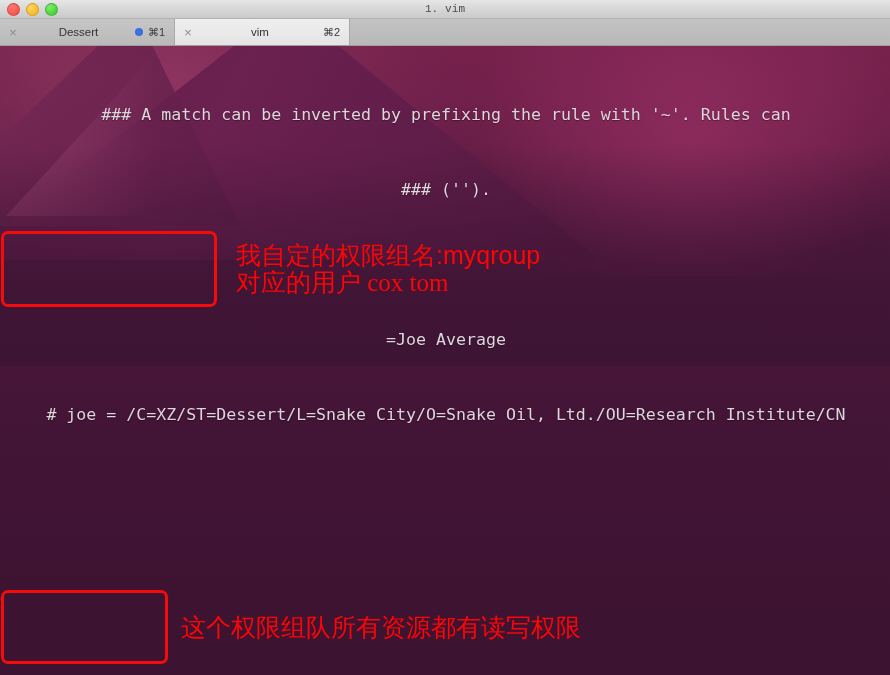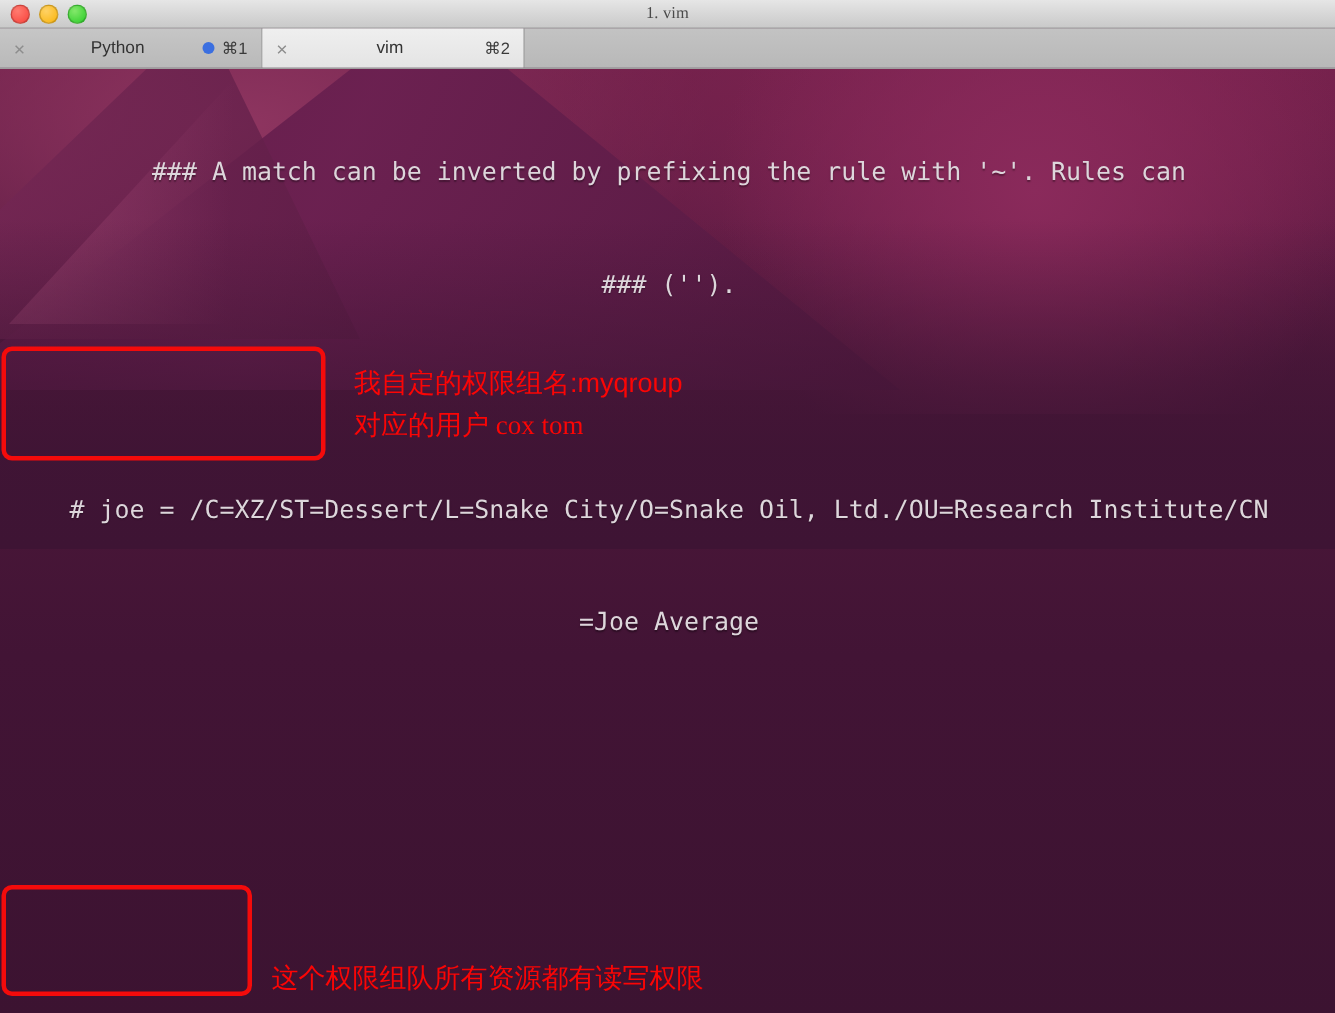--- a/index.html
+++ b/index.html
@@ -17,21 +17,21 @@
     border-bottom:1px solid #b3b3b3;
     display:flex;align-items:center;
   }
   .lights{display:flex;gap:6px;padding-left:7px;}
   .light{width:11px;height:11px;border-radius:50%;border:0.5px solid rgba(0,0,0,.18);}
   .light.red{background:radial-gradient(circle at 35% 30%,#ff7b70,#f8433c);}
   .light.yellow{background:radial-gradient(circle at 35% 30%,#ffd266,#f9b40c);}
   .light.green{background:radial-gradient(circle at 35% 30%,#84e86b,#2bcd28);}
   .win-title{
     position:absolute;left:0;right:0;text-align:center;
-    font-family:Liberation Serif, serif;font-size:11px;color:#4a4a4a;
+    font-family:Liberation Mono, monospace;font-size:11px;color:#4a4a4a;
     letter-spacing:.1px;pointer-events:none;
   }
 
   
   .tabstrip{
     height:26px;width:890px;display:flex;align-items:stretch;
     background:linear-gradient(to bottom,#c3c3c3 0%,#bcbcbc 100%);
     border-bottom:1px solid #9e9e9e;
   }
   .tab{
@@ -103,42 +103,42 @@
   .code .line{height:25px;text-align:center;}
 
   
   .anno-box{
     position:absolute;border:3px solid #f40b0b;border-radius:7px;
     box-sizing:border-box;pointer-events:none;
   }
   .anno-text{
     position:absolute;color:#fb0505;white-space:pre;
     font-family:"Liberation Sans",sans-serif;
-    line-height:28px;font-size:18px;
+    line-height:28px;font-size:25px;
   }
 </style>
 </head>
 <body>
 
 <div class="window">
 
   <div class="titlebar">
     <div class="lights">
       <div class="light red"></div>
       <div class="light yellow"></div>
       <div class="light green"></div>
     </div>
     <div class="win-title">1. vim</div>
   </div>
 
   <div class="tabstrip">
 
     <div class="tab inactive">
       <div class="tab-close">×</div>
-      <div class="tab-title">Python</div>
+      <div class="tab-title">Dessert</div>
       <div class="tab-dot"></div>
       <div class="tab-shortcut">⌘1</div>
     </div>
 
     <div class="tab active">
       <div class="tab-close">×</div>
       <div class="tab-title">vim</div>
       <div class="tab-shortcut">⌘2</div>
     </div>
 
@@ -151,22 +151,22 @@
     <div class="glow"></div>
     <div class="mountain"></div>
     <div class="mountain2"></div>
     <div class="ridge"></div>
     <div class="haze"></div>
 
     <div class="code">
       <div class="line">### A match can be inverted by prefixing the rule with '~'. Rules can</div>
       <div class="line">### ('').</div>
       <div class="line"></div>
+      <div class="line">=Joe Average</div>
       <div class="line"># joe = /C=XZ/ST=Dessert/L=Snake City/O=Snake Oil, Ltd./OU=Research Institute/CN</div>
-      <div class="line">=Joe Average</div>
       <div class="line"></div>
       
       
       
       
       
       
       
       
       
@@ -178,16 +178,16 @@
       
       
       
     </div>
 
     <div class="anno-box" style="left:1px;top:185px;width:216px;height:76px;"></div>
     <div class="anno-text" style="left:236px;top:195px;">我自定的权限组名:myqroup</div>
     <div class="anno-text" style="left:236px;top:223px;font-family:Liberation Serif, serif;">对应的用户 cox tom</div>
 
     <div class="anno-box" style="left:1px;top:544px;width:167px;height:74px;"></div>
-    <div class="anno-text" style="left:181px;top:592px;">这个权限组队所有资源都有读写权限</div>
+    <div class="anno-text" style="left:181px;top:567px;">这个权限组队所有资源都有读写权限</div>
 
   </div>
 </div>
 
 </body></html>

